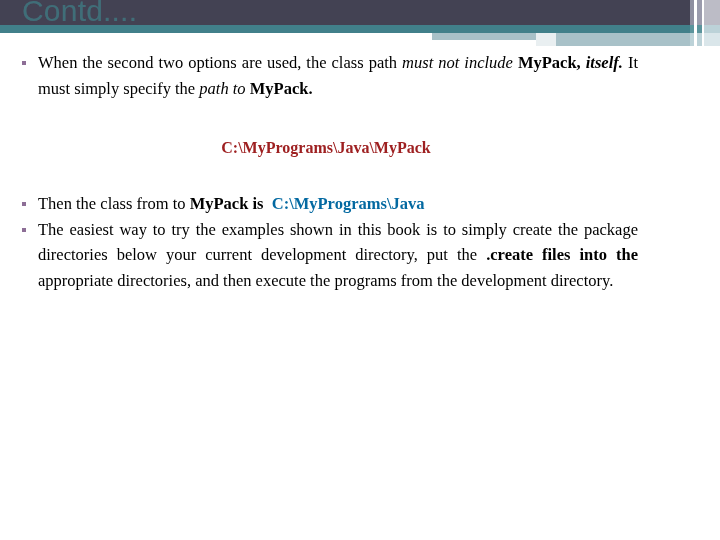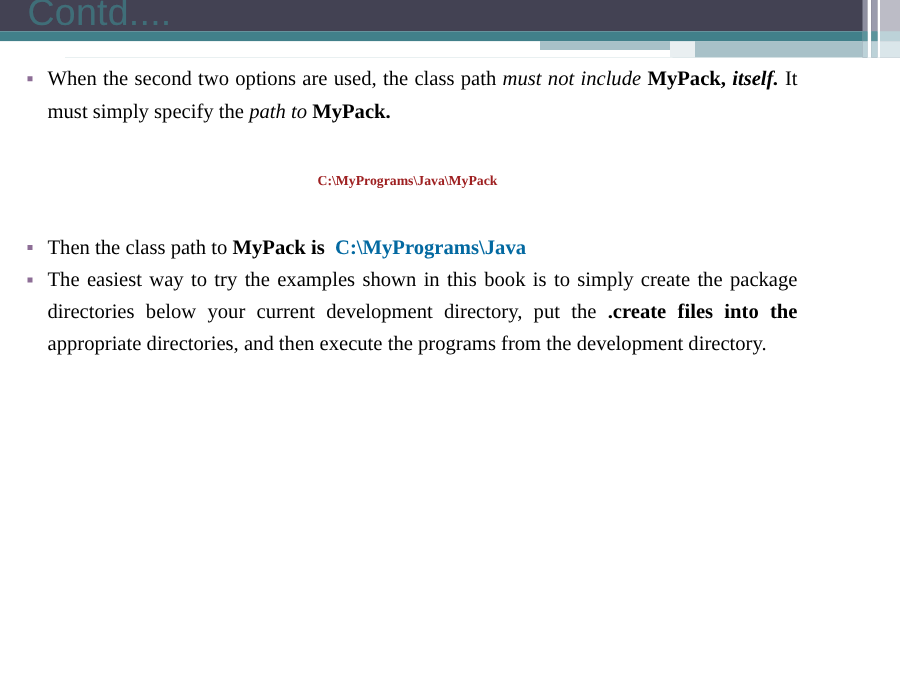--- a/index.html
+++ b/index.html
@@ -141,21 +141,21 @@
   .b  { font-weight: bold; }
   .i  { font-style: italic; }
   .bi { font-weight: bold; font-style: italic; }
   .red {
     color: #0369a1;
     font-weight: bold;
   }
 
   .path-callout {
     text-align: center;
-    font-size: 11px;
+    font-size: 16px;
     color: #9e2021;
     font-weight: bold;
     margin: 0;
     padding: 0;
     white-space: nowrap;
   }
 
   .spacer-a { height: 38px; }
   .spacer-b { height: 34px; }
 </style>
@@ -213,21 +213,21 @@
 
   <div class="spacer-a"></div>
 
   <div class="path-callout">C:\MyPrograms\Java\MyPack</div>
 
   <div class="spacer-b"></div>
 
   <ul class="bullet-list">
 
     <li class="bullet">
-      <span>Then the class path to </span><span class="b">MyPack is</span>&nbsp;&nbsp;<span class="red">C:\MyPrograms\Java</span>
+      <span>Then the class from to </span><span class="b">MyPack is</span>&nbsp;&nbsp;<span class="red">C:\MyPrograms\Java</span>
     </li>
 
     <li class="bullet tight">
       <span>The easiest way to try the examples shown in this book is to simply create the package directories below your current development directory, put the </span><span class="b">.create files into the</span><span> appropriate directories, and then execute the programs from the development directory.</span>
     </li>
 
   </ul>
 </div>
 
 </body></html>

